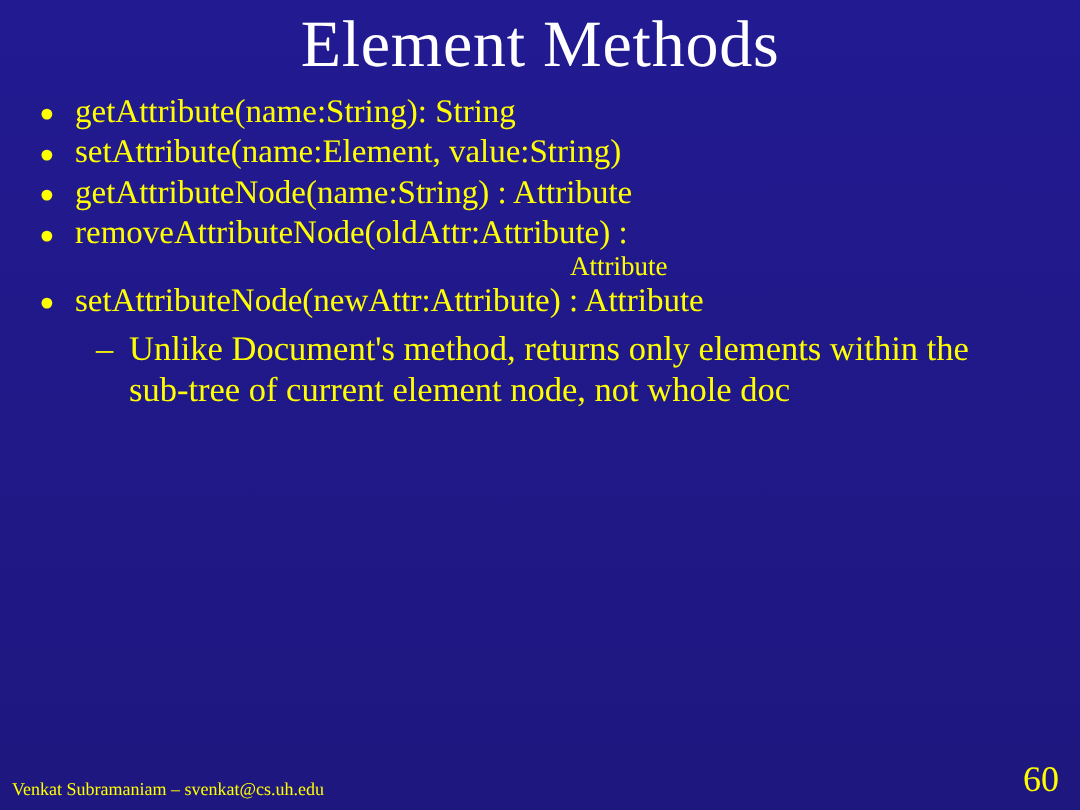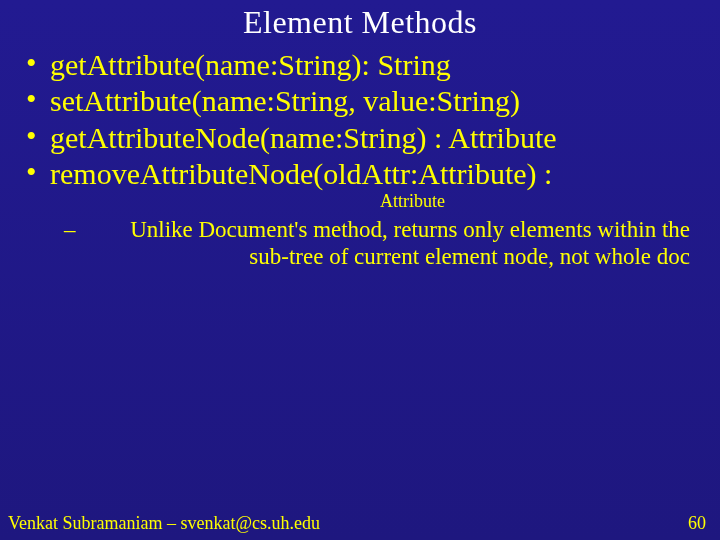--- a/index.html
+++ b/index.html
@@ -5,35 +5,35 @@
   html,body{margin:0;padding:0;width:720px;height:540px;overflow:hidden}
   body{
     background:#21188b;
     background:linear-gradient(180deg,#221a91 0%,#1e177f 100%);
     font-family:"Comic Sans MS","Comic Sans",cursive;
     color:#ffff00;
     position:relative;
   }
   .title{
     text-align:center;
-    font-size:32px;
+    font-size:44px;
     color:#fff;
     font-weight:400;
     padding-top:4px;
     letter-spacing:0.5px;
   }
   ul.bullets{
     list-style:none;
     margin:6px 0 0 0;
     padding:0 22px 0 20px;
   }
   ul.bullets>li{
     position:relative;
     padding-left:30px;
-    font-size:30px;
+    font-size:22px;
     line-height:1.18;
     margin-bottom:1px;
     color:#ffff00;
   }
   ul.bullets>li::before{
     content:"•";
     position:absolute;
     left:6px;
     top:-2px;
     color:#ffff00;
@@ -44,67 +44,67 @@
     padding-left:380px;
     font-size:18px;
     color:#ffff00;
     margin-top:-2px;
     margin-bottom:1px;
   }
   ul.sub{
     list-style:none;
     margin:6px 0 0 0;
     padding:0 30px 0 64px;
-    text-align:right;
   }
   ul.sub>li{
     position:relative;
     padding-left:22px;
     font-size:23px;
     line-height:1.2;
     color:#ffff00;
   }
   ul.sub>li::before{
     content:"–";
     position:absolute;
     left:0;
     top:0;
     font-size:23px;
   }
   .footer-left{
     position:absolute;
     left:8px;
     bottom:6px;
     font-family:"Times New Roman",serif;
-    font-size:18px;
+    font-size:12px;
     color:#ffff00;
     text-align:center;
   }
   .footer-right{
     position:absolute;
     right:14px;
     bottom:6px;
     font-family:"Times New Roman",serif;
-    font-size:18px;
+    font-size:24px;
     color:#ffff00;
   }
 </style>
 </head>
 <body>
 
 <div class="title">Element Methods</div>
 
 <ul class="bullets">
   <li>getAttribute(name:String): String</li>
-  <li>setAttribute(name:String, value:String)</li>
+  <li>setAttribute(name:Element, value:String)</li>
   <li>getAttributeNode(name:String) : Attribute</li>
   <li>removeAttributeNode(oldAttr:Attribute) :</li>
 </ul>
 <span class="cont">Attribute</span>
 <ul class="bullets" style="margin-top:-2px">
+  <li>setAttributeNode(newAttr:Attribute) : Attribute</li>
 </ul>
 
 <ul class="sub">
   <li>Unlike Document's method, returns only elements within the sub-tree of current element node, not whole doc</li>
 </ul>
 
 <div class="footer-left">Venkat Subramaniam – svenkat@cs.uh.edu</div>
 <div class="footer-right">60</div>
 
 </body></html>

